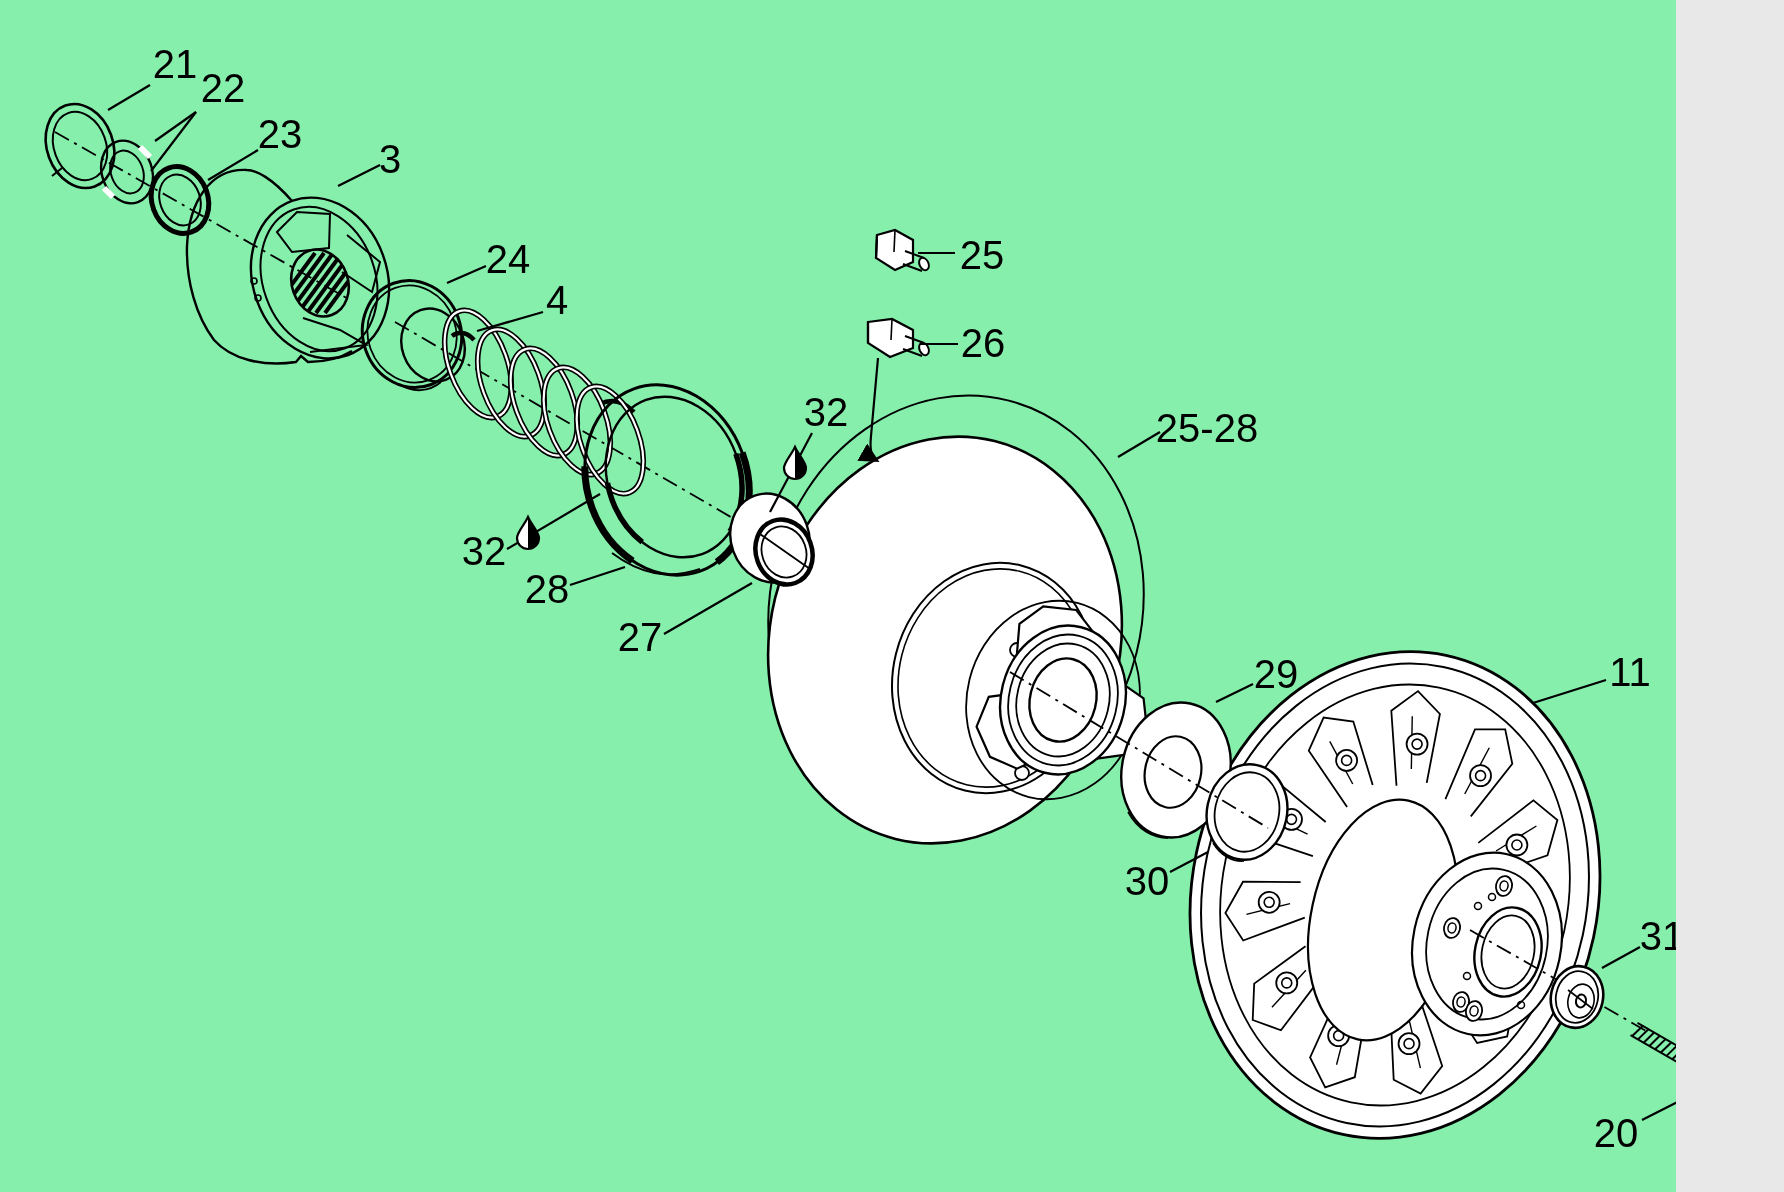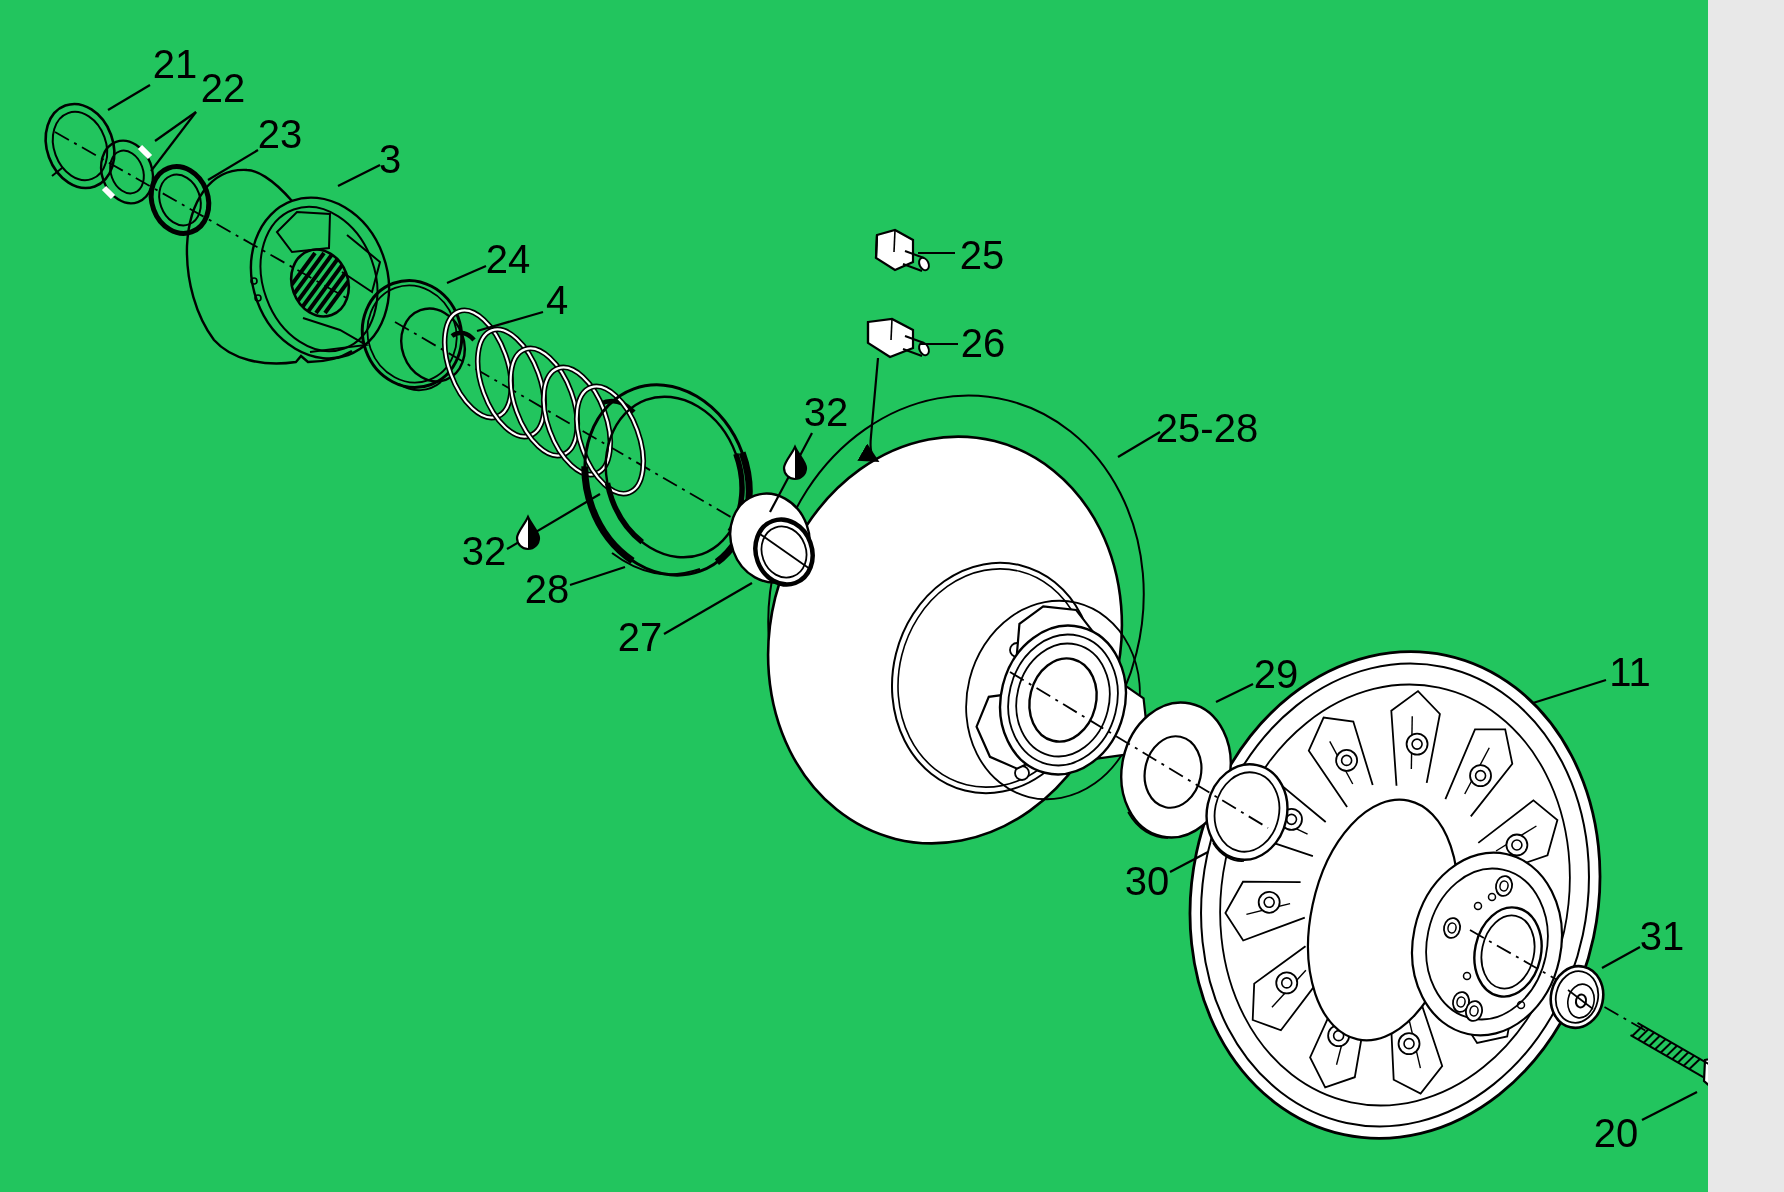--- a/index.html
+++ b/index.html
@@ -1,19 +1,18 @@
 <!DOCTYPE html>
 <html><head>
 <meta charset="utf-8">
 <style>
   html,body{margin:0;padding:0;background:#e8e8e8;}
   .page{
-    width:1676px;height:1192px;background:#22c55e;position:relative;overflow:hidden;
+    width:1676px;height:1192px;background:#86efac;position:relative;overflow:hidden;
     font-family:"Liberation Sans", sans-serif;
-    padding-left:32px;
   }
   svg{position:absolute;left:0;top:0;}
   .callout-text{
     font-family:"Liberation Sans", sans-serif;
     font-size:40px;
     fill:#000000;
     text-anchor:middle;
   }
   .ln{stroke:#000;fill:none}
 </style>

